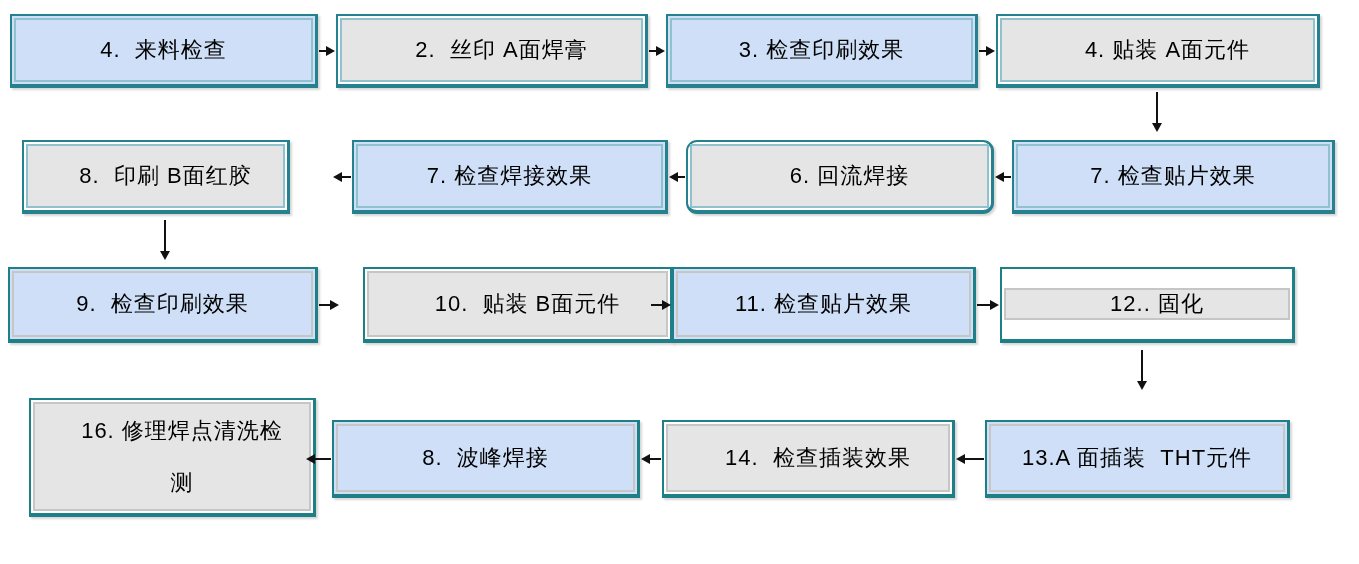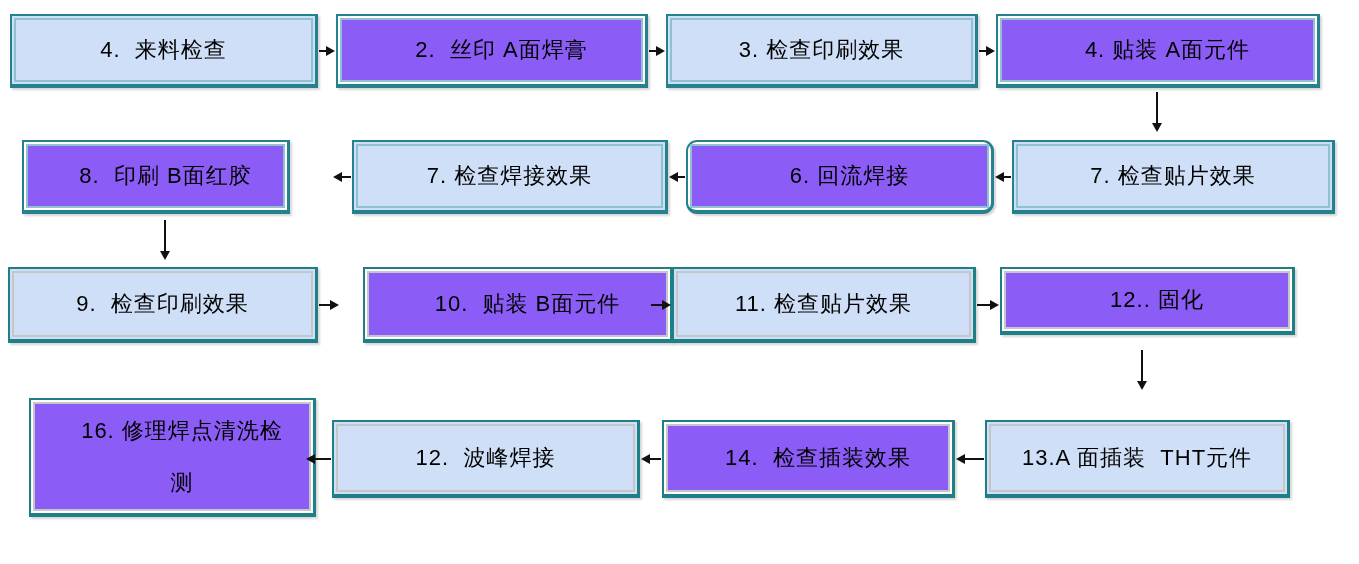--- a/index.html
+++ b/index.html
@@ -11,21 +11,21 @@
        border-right-width:3px;border-bottom-width:4px;
        box-shadow:2px 2px 2px rgba(90,90,90,0.25);
        display:flex;}
   .box .inner{flex:1;margin:2px;box-sizing:border-box;border:2px solid #8FC2CE;
        display:flex;align-items:center;justify-content:center;}
   .row-2 .box, .row-3 .box{border-color:#1E7F86;}
   .row-2 .box .inner, .row-3 .box .inner{border-color:#C6C6C6;}
   .box.fill-blue{background:#CEDFF7;}
   .box.fill-blue .inner{background:#CEDFF7;}
   .box.fill-white{background:#FFFFFF;}
-  .box.fill-white .inner{background:#8b5cf6;padding-left:20px;}
+  .box.fill-white .inner{background:#e5e5e5;padding-left:20px;}
 
   .label{font-size:22px;color:#000000;text-align:center;white-space:pre-wrap;
          line-height:1.25;letter-spacing:1px;}
   .tall .label{line-height:2.35;}
 
   
   .harrow{position:absolute;height:12px;display:flex;align-items:center;}
   .harrow .hline{flex:1;height:2px;background:#111111;}
   .head-right{width:0;height:0;border-top:5px solid transparent;
               border-bottom:5px solid transparent;border-left:9px solid #111111;}
@@ -127,40 +127,40 @@
       </div>
       <div class="box fill-blue" style="left: 672px; top: 267px; width: 304px; height: 76px;">
         <div class="inner">
           <span class="label">11. 检查贴片效果</span>
         </div>
       </div>
       <div class="harrow" style="left: 651px; width: 20px; top: 299px;">
         <div class="hline"></div>
         <div class="head-right"></div>
       </div>
-      <div class="box fill-white" style="left: 1000px; top: 267px; width: 295px; height: 68px;">
+      <div class="box fill-white" style="left: 1000px; top: 267px; width: 295px; height: 76px; align-items: center;">
         <div class="inner">
           <span class="label">12.. 固化</span>
         </div>
       </div>
       <div class="harrow" style="left: 977px; width: 22px; top: 299px;">
         <div class="hline"></div>
         <div class="head-right"></div>
       </div>
     </div>
     <div class="row-3">
       <div class="box fill-white tall" style="left: 29px; top: 398px; width: 287px; height: 119px;">
         <div class="inner">
           <span class="label">16. 修理焊点清洗检
 测</span>
         </div>
       </div>
       <div class="box fill-blue" style="left: 332px; top: 420px; width: 308px; height: 78px;">
         <div class="inner">
-          <span class="label">12.  波峰焊接</span>
+          <span class="label">8.  波峰焊接</span>
         </div>
       </div>
       <div class="harrow" style="left: 306px; width: 25px; top: 453px;">
         <div class="head-left"></div>
         <div class="hline"></div>
       </div>
       <div class="box fill-white" style="left: 662px; top: 420px; width: 293px; height: 78px;">
         <div class="inner">
           <span class="label">14.  检查插装效果</span>
         </div>

